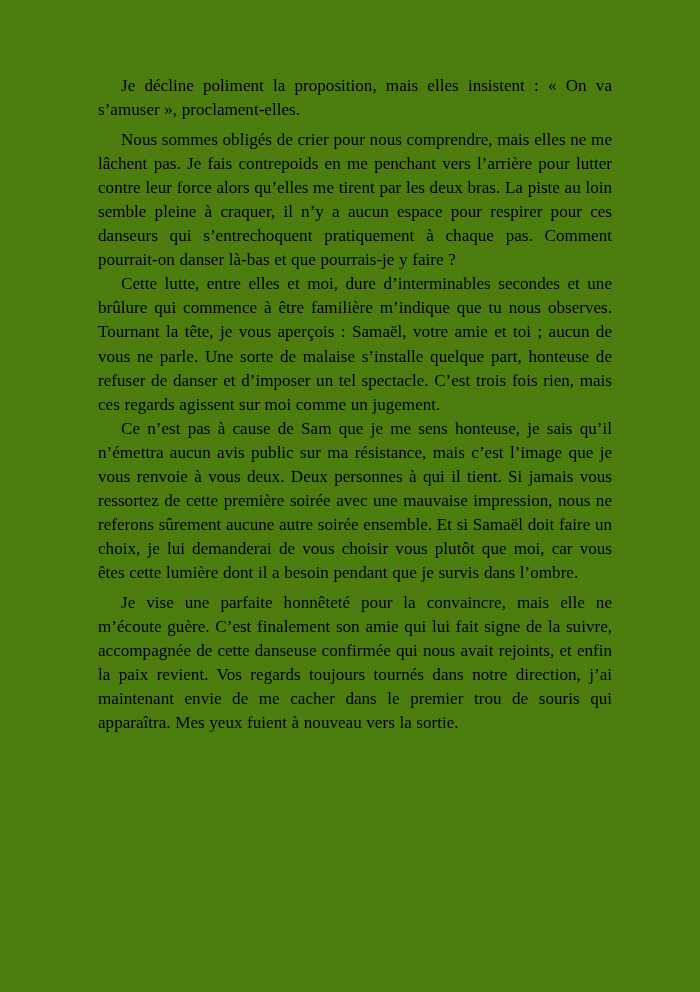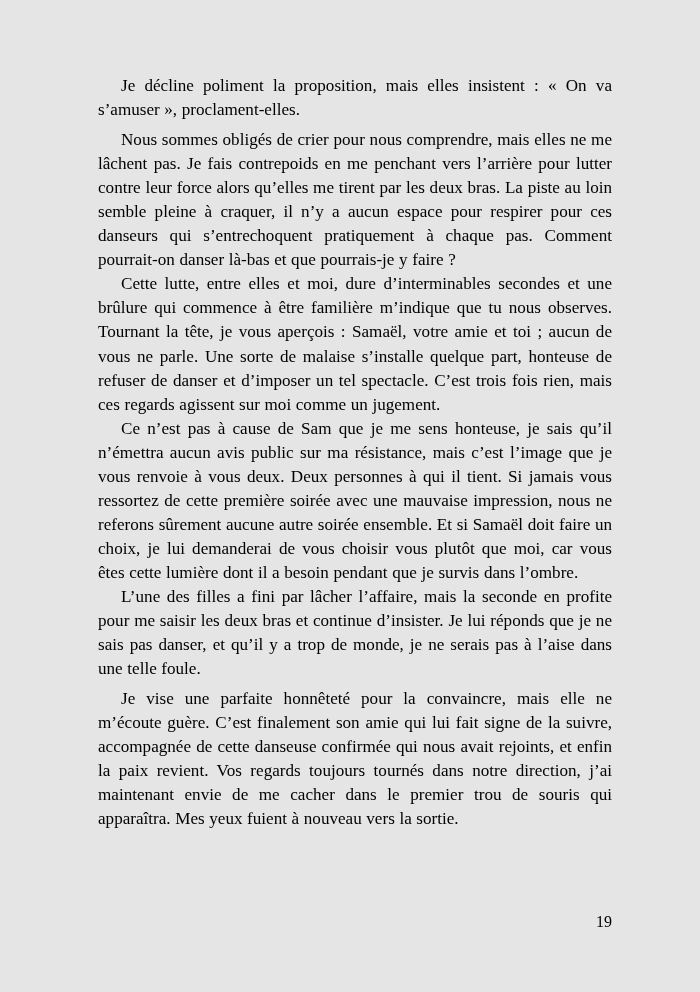--- a/index.html
+++ b/index.html
@@ -8,21 +8,21 @@
     background: #ffffff;
   }
   body {
     font-family: "Liberation Serif", "DejaVu Serif", serif;
     color: #000000;
   }
   .page {
     position: relative;
     width: 700px;
     height: 992px;
-    background: #e5e5e5;
+    background: #4d7c0f;
     overflow: hidden;
     box-sizing: border-box;
     text-decoration: underline;
   }
   .text-block {
     position: absolute;
     left: 98px;
     top: 74px;
     width: 514px;
   }
@@ -53,19 +53,17 @@
 </head>
 <body>
 
 <div class="page">
 
   <div class="text-block">
     <p class="para">Je décline poliment la proposition, mais elles insistent : « On va s’amuser », proclament-elles.</p>
     <p class="para gap-before">Nous sommes obligés de crier pour nous comprendre, mais elles ne me lâchent pas. Je fais contrepoids en me penchant vers l’arrière pour lutter contre leur force alors qu’elles me tirent par les deux bras. La piste au loin semble pleine à craquer, il n’y a aucun espace pour respirer pour ces danseurs qui s’entrechoquent pratiquement à chaque pas. Comment pourrait-on danser là-bas et que pourrais-je y faire ?</p>
     <p class="para">Cette lutte, entre elles et moi, dure d’interminables secondes et une brûlure qui commence à être familière m’indique que tu nous observes. Tournant la tête, je vous aperçois : Samaël, votre amie et toi ; aucun de vous ne parle. Une sorte de malaise s’installe quelque part, honteuse de refuser de danser et d’imposer un tel spectacle. C’est trois fois rien, mais ces regards agissent sur moi comme un jugement.</p>
     <p class="para">Ce n’est pas à cause de Sam que je me sens honteuse, je sais qu’il n’émettra aucun avis public sur ma résistance, mais c’est l’image que je vous renvoie à vous deux. Deux personnes à qui il tient. Si jamais vous ressortez de cette première soirée avec une mauvaise impression, nous ne referons sûrement aucune autre soirée ensemble. Et si Samaël doit faire un choix, je lui demanderai de vous choisir vous plutôt que moi, car vous êtes cette lumière dont il a besoin pendant que je survis dans l’ombre.</p>
-    <p class="para">L’une des filles a fini par lâcher l’affaire, mais la seconde en profite pour me saisir les deux bras et continue d’insister. Je lui réponds que je ne sais pas danser, et qu’il y a trop de monde, je ne serais pas à l’aise dans une telle foule.</p>
     <p class="para gap-before">Je vise une parfaite honnêteté pour la convaincre, mais elle ne m’écoute guère. C’est finalement son amie qui lui fait signe de la suivre, accompagnée de cette danseuse confirmée qui nous avait rejoints, et enfin la paix revient. Vos regards toujours tournés dans notre direction, j’ai maintenant envie de me cacher dans le premier trou de souris qui apparaîtra. Mes yeux fuient à nouveau vers la sortie.</p>
   </div>
 
-  <div class="page-number">19</div>
 
 </div>
 
 </body></html>

